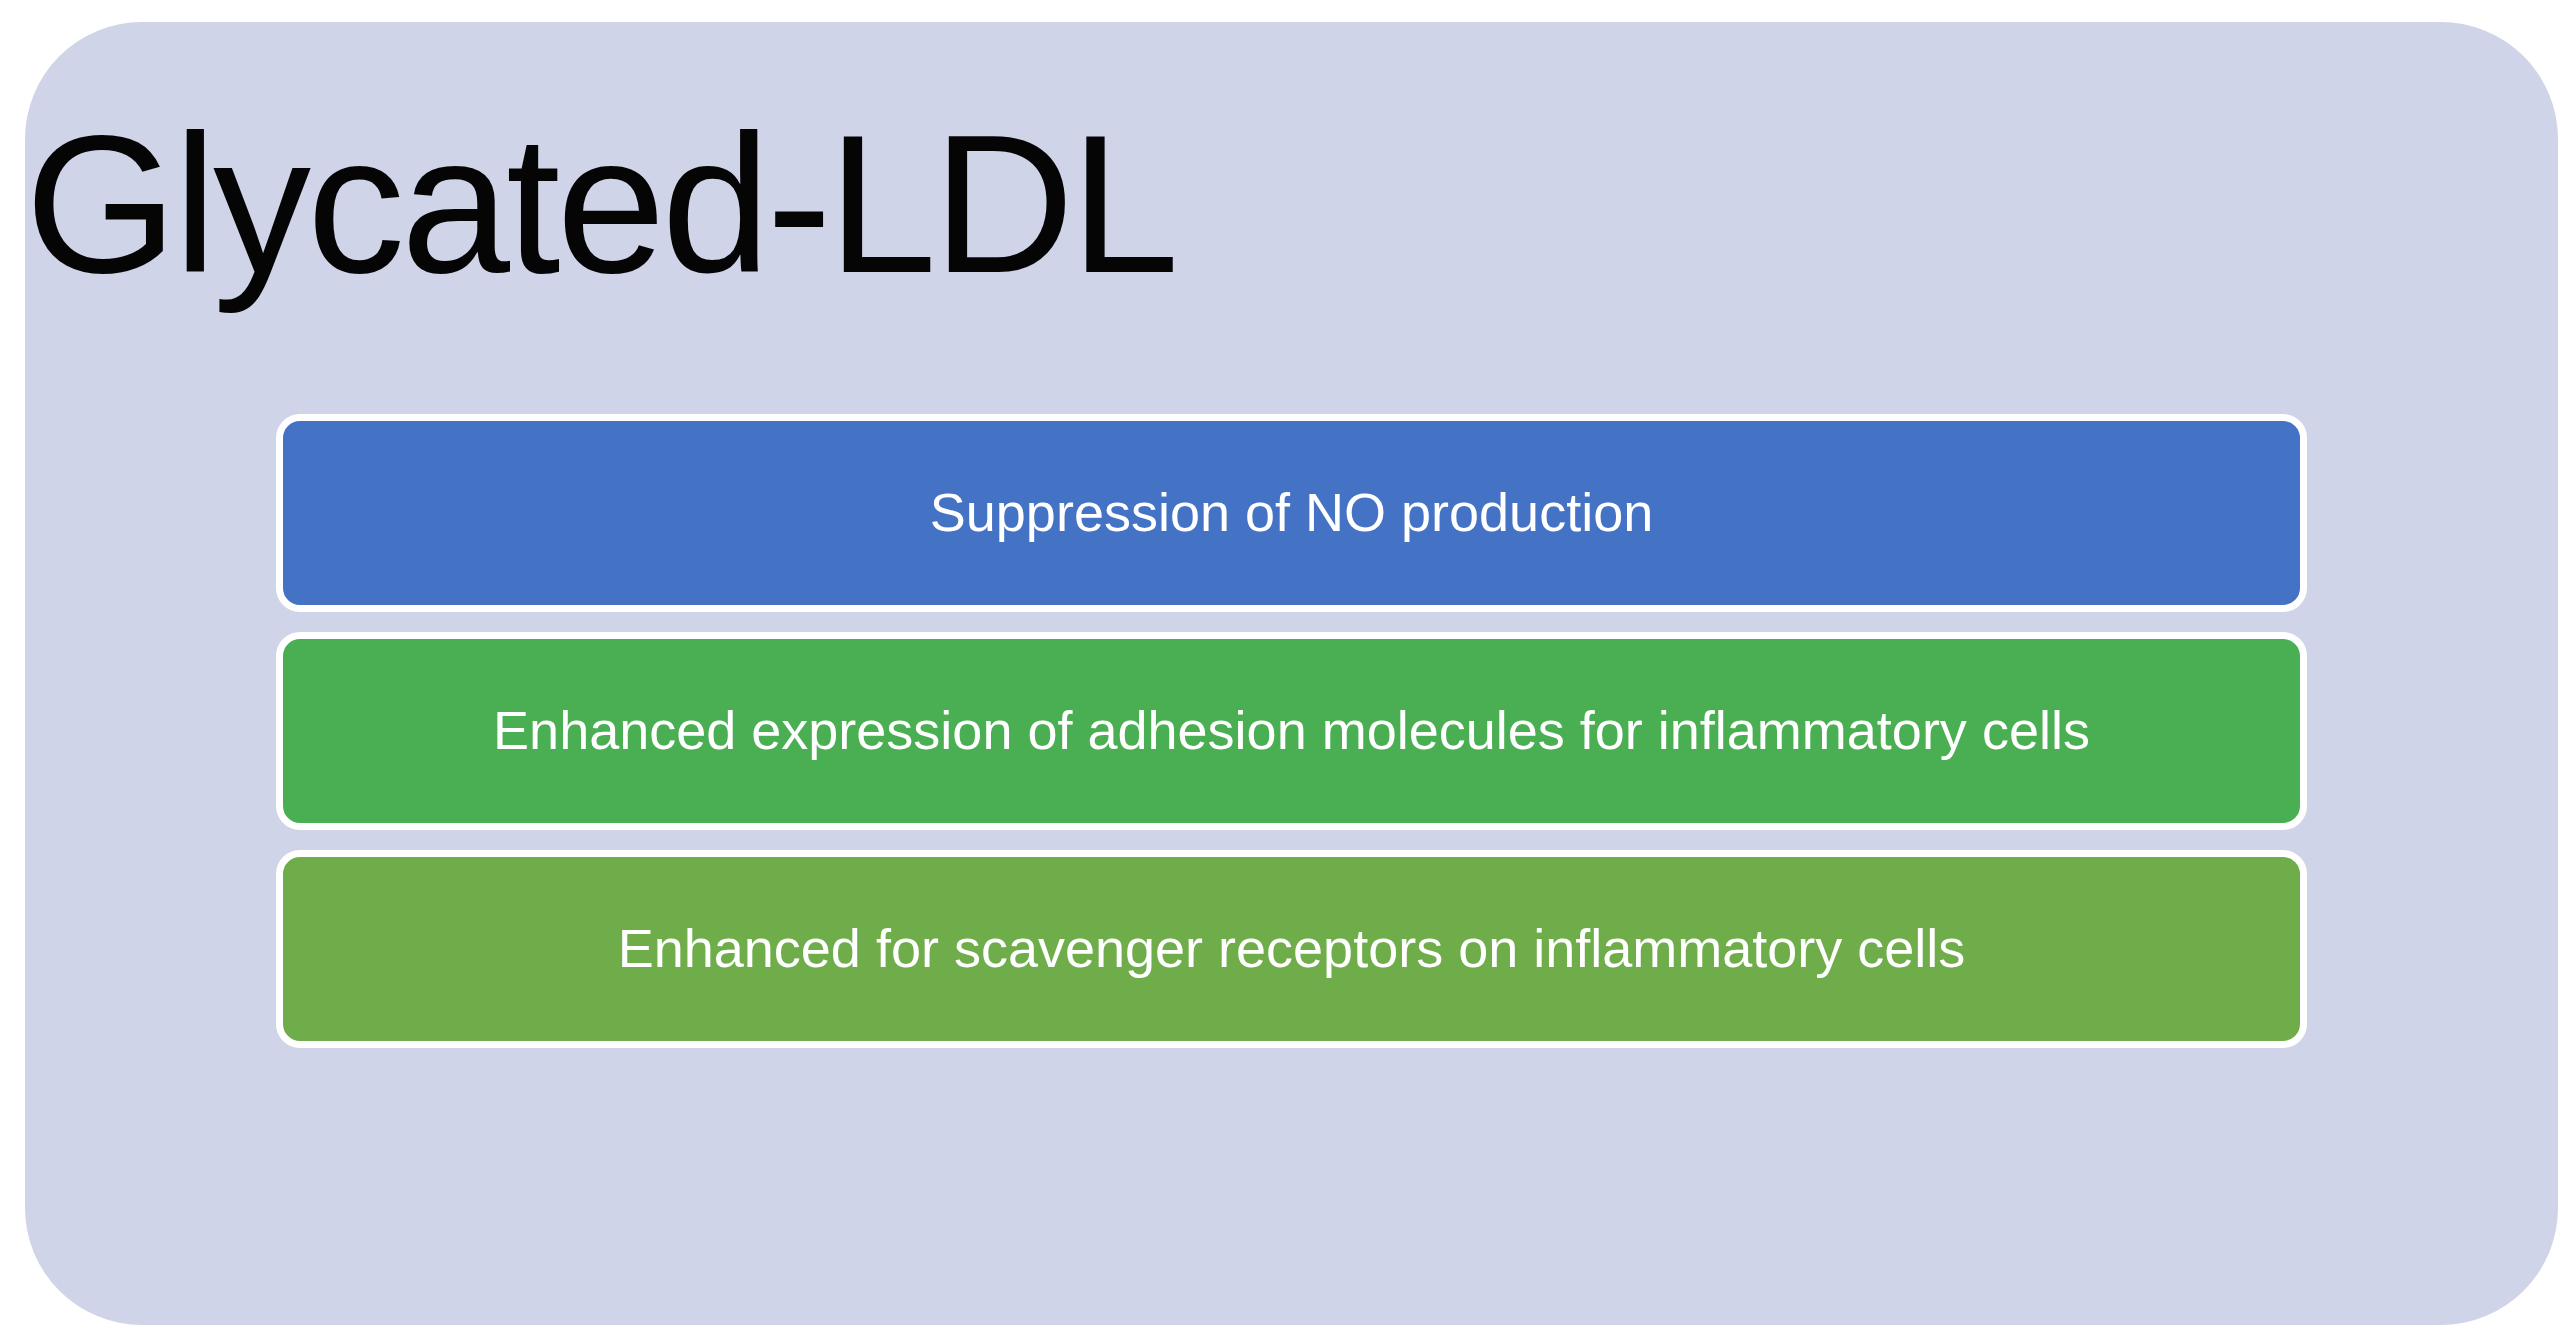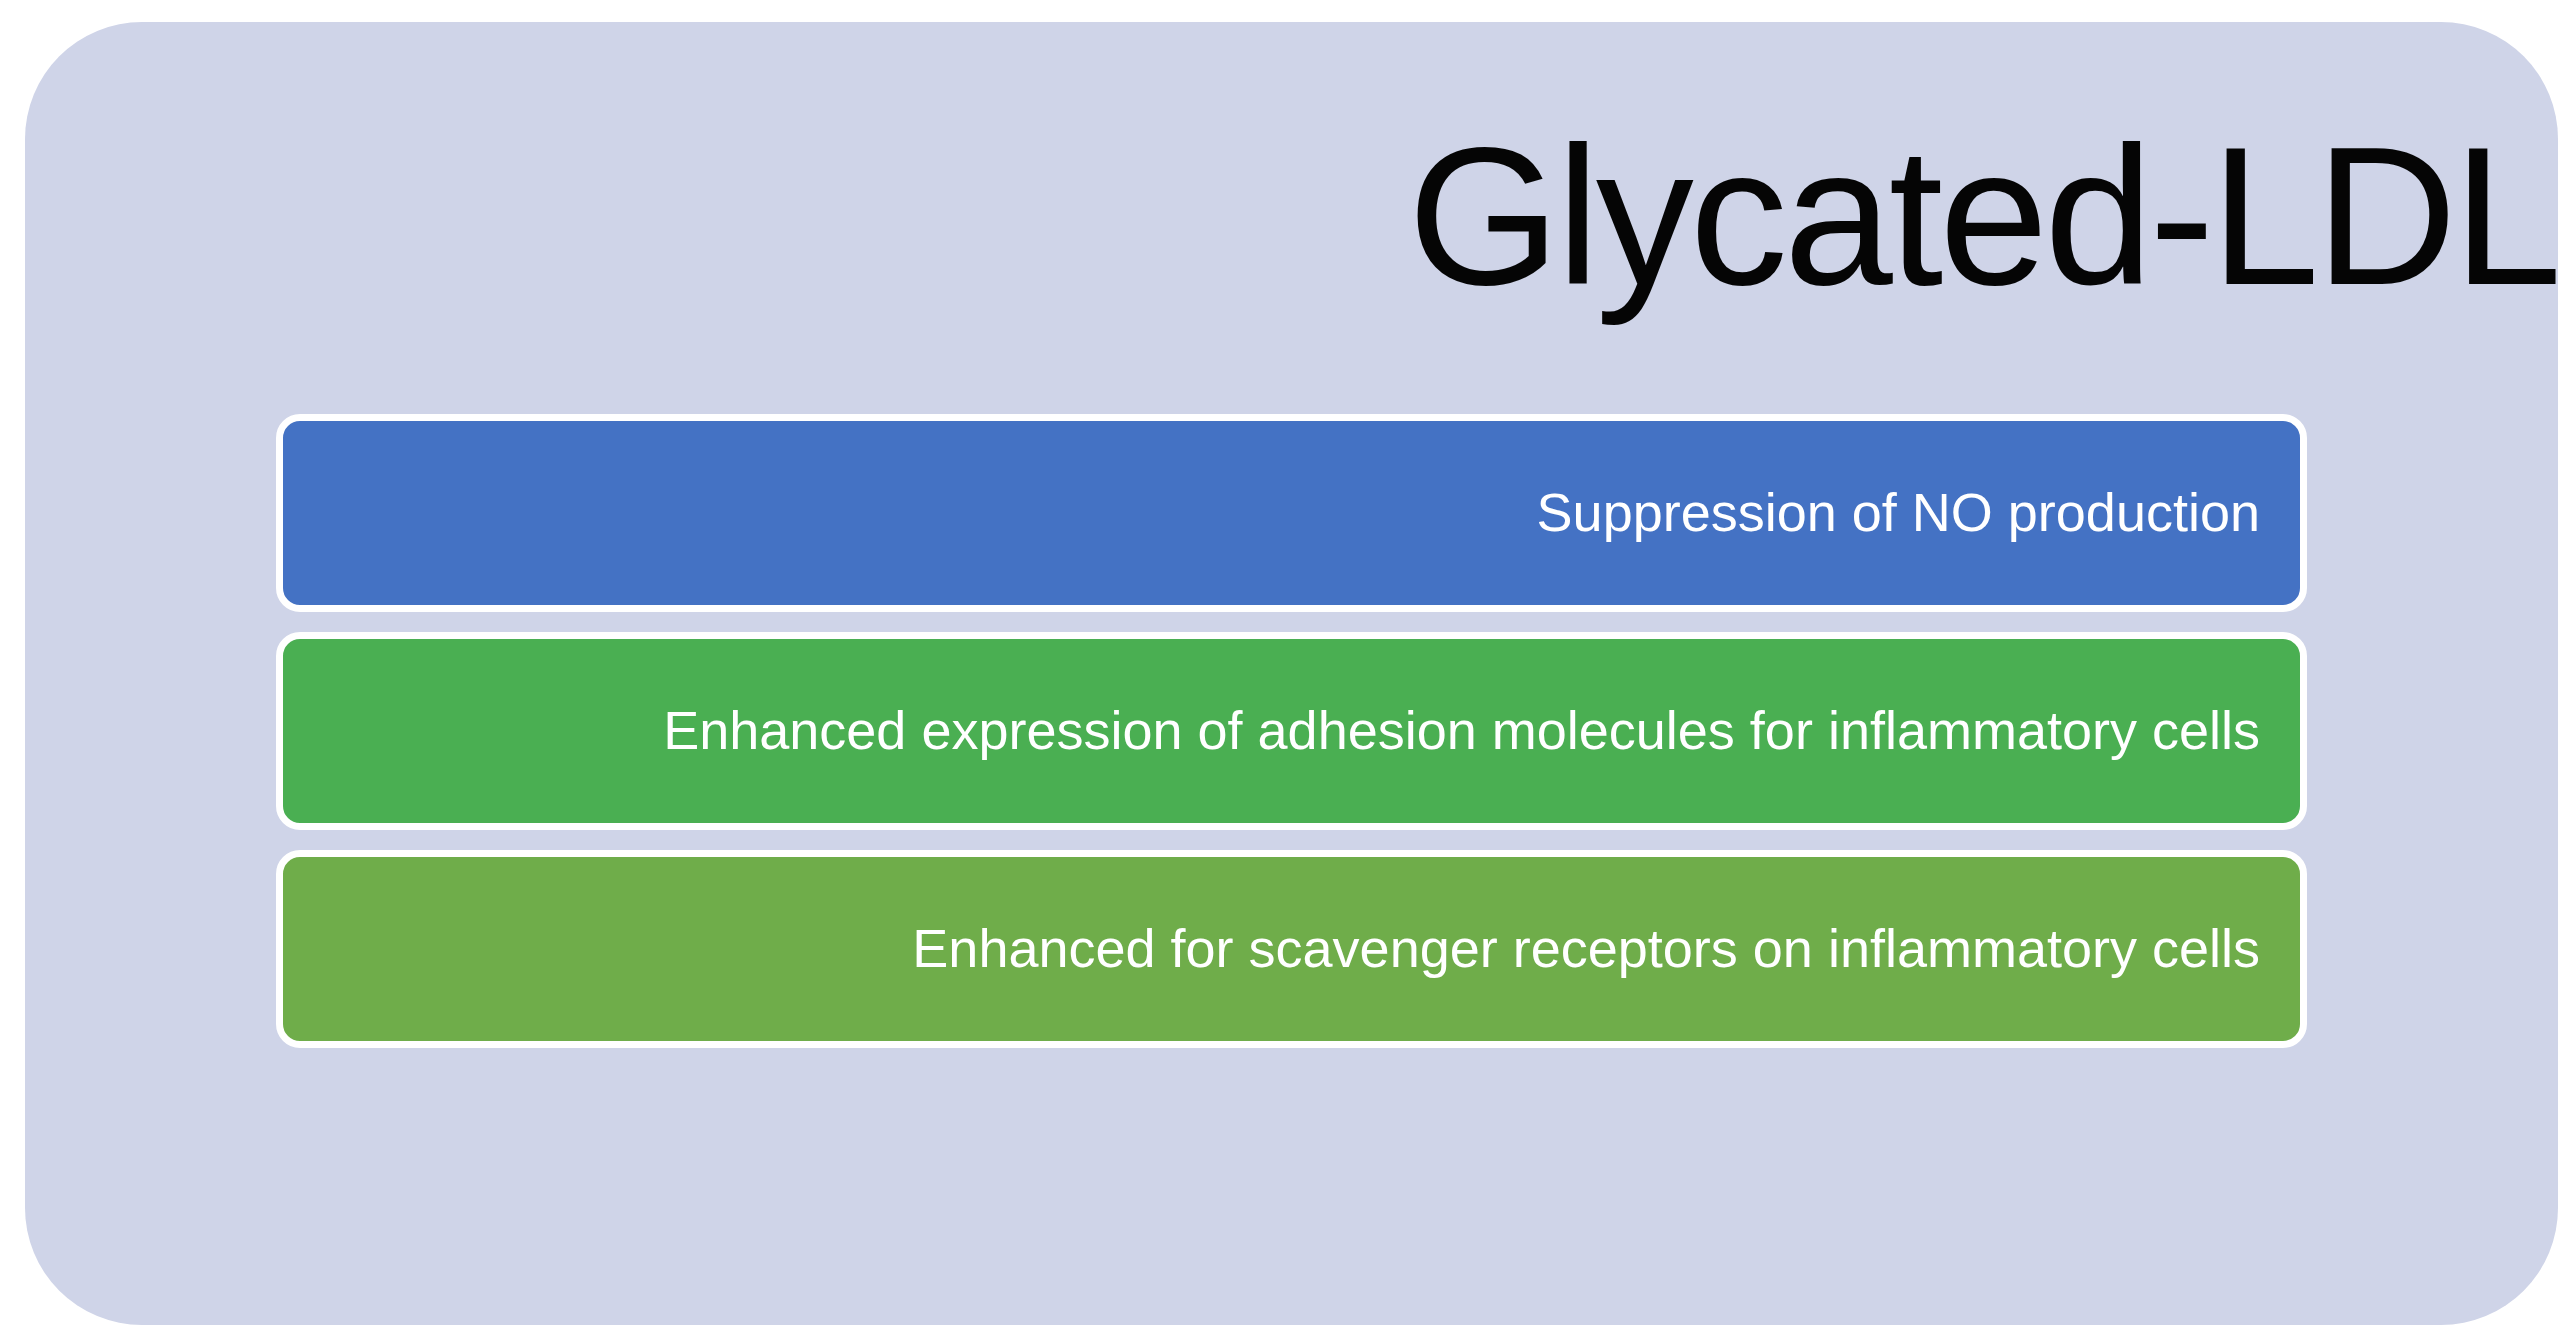--- a/index.html
+++ b/index.html
@@ -18,24 +18,24 @@
     position: absolute;
     left: 25px;
     top: 22px;
     width: 2533px;
     height: 1303px;
     background: #CFD4E8;
     border-radius: 117px;
   }
   .title {
     position: absolute;
-    top: 79px;
+    top: 67px;
     left: 0;
     width: 100%;
-    text-align: right;
+    text-align: left;
     font-size: 196px;
     letter-spacing: -4px;
     line-height: 1.18;
     color: #050505;
     white-space: nowrap;
   }
   .bars {
     position: absolute;
     top: 392px;
     left: 251px;
@@ -44,21 +44,21 @@
     flex-direction: column;
     gap: 20px;
   }
   .bar {
     box-sizing: border-box;
     height: 198px;
     border: 7px solid #ffffff;
     border-radius: 24px;
     display: flex;
     align-items: center;
-    justify-content: flex-end;
+    justify-content: center;
     color: #ffffff;
     font-size: 54px;
     line-height: 1.1;
     text-align: center;
     padding: 0 40px;
   }
 </style>
 </head>
 <body>
 

